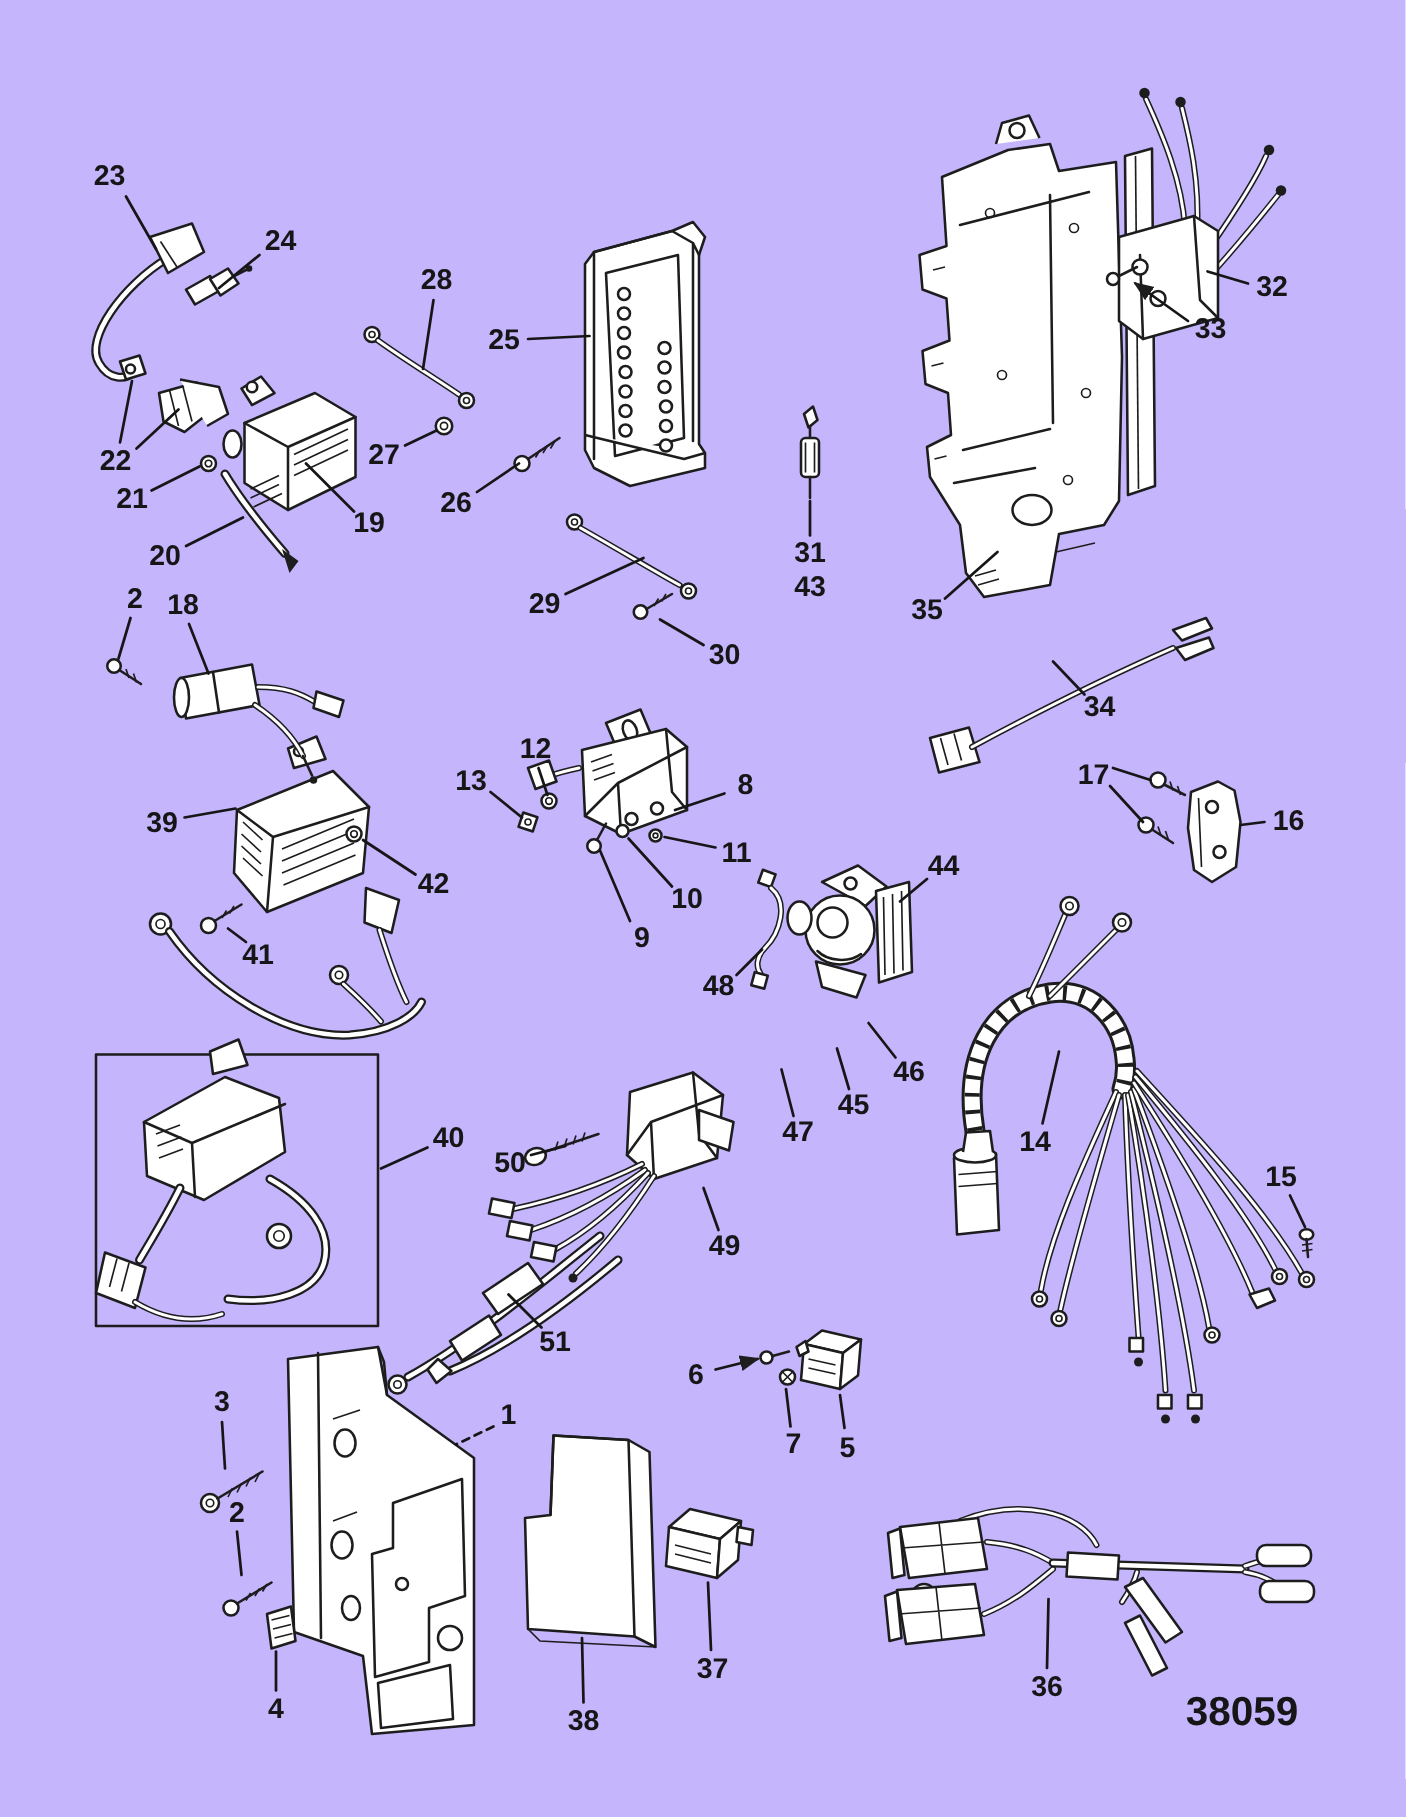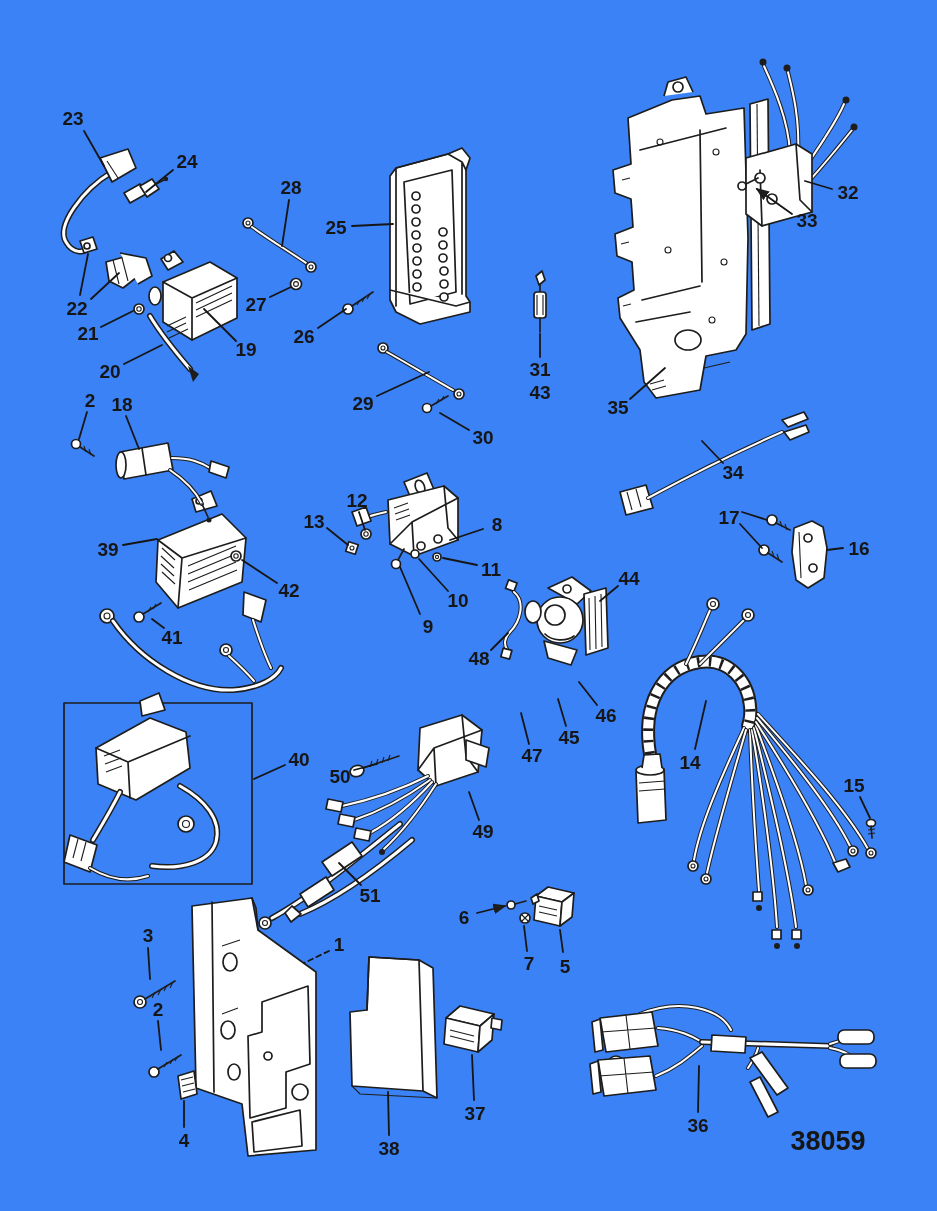--- a/index.html
+++ b/index.html
@@ -1,16 +1,16 @@
 <!DOCTYPE html>
 <html><head>
 <meta charset="utf-8">
 <style>
   html,body{margin:0;padding:0;background:#ffffff;}
-  .stage{position:relative;width:937px;height:1211px;background:#3b82f6;overflow:hidden;
+  .stage{position:relative;width:937px;height:1211px;background:#c4b5fd;overflow:hidden;
          font-family:"Liberation Sans", sans-serif;}
   svg{position:absolute;left:0;top:0;}
   
   .ln{fill:none;stroke:#1d1d1d;stroke-width:1.7;stroke-linejoin:round;stroke-linecap:round;}
   .fw{fill:#ffffff;stroke:#1d1d1d;stroke-width:1.7;stroke-linejoin:round;}
   .thin{fill:none;stroke:#1d1d1d;stroke-width:1.1;}
   .dk{fill:#1d1d1d;stroke:none;}
   
   .wo{fill:none;stroke:#1d1d1d;stroke-width:6;stroke-linecap:round;}
   .wi{fill:none;stroke:#ffffff;stroke-width:3;stroke-linecap:round;}

